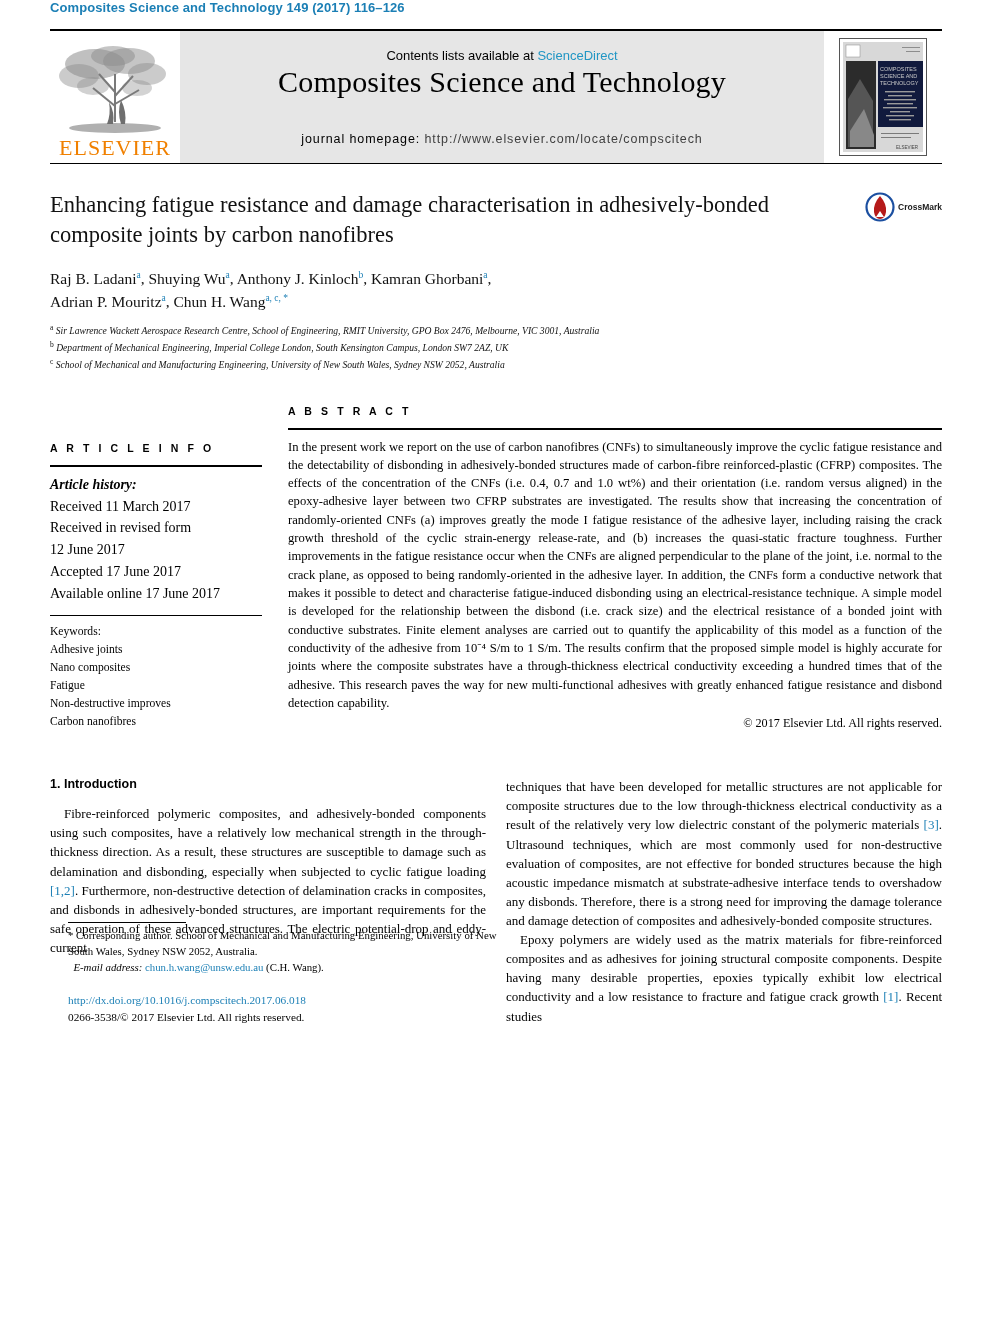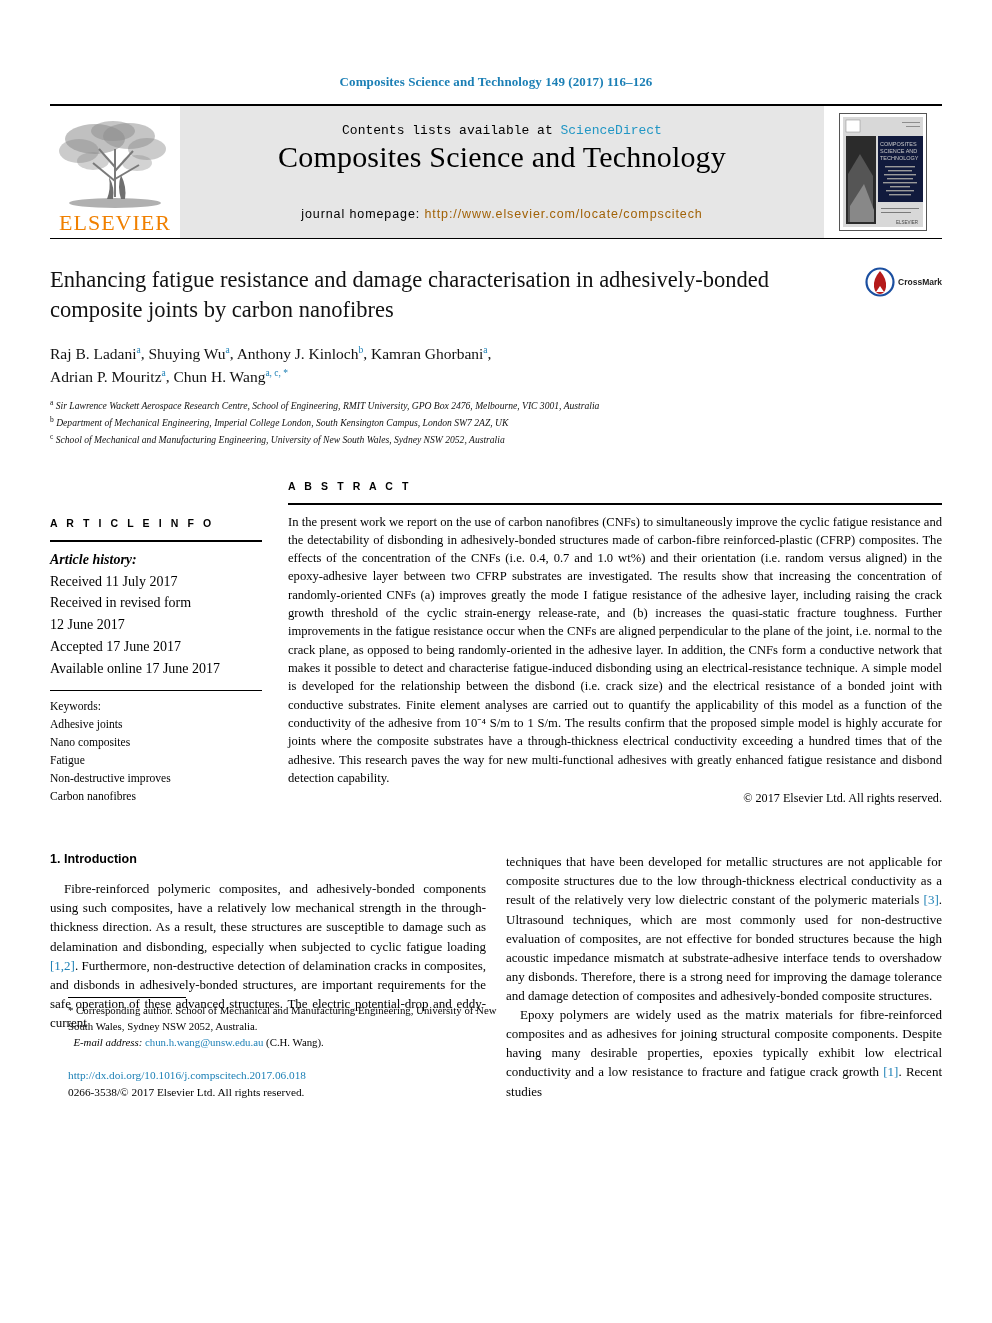--- a/index.html
+++ b/index.html
@@ -18,27 +18,25 @@
   .page {
     position: relative;
     width: 992px;
     height: 1323px;
     box-sizing: border-box;
     padding: 0 50px;
   }
 
   
   .running-head {
-    text-align: center;
     color: #1b7fb5;
-    font-family: Liberation Serif, serif;
+    font-family: Liberation Sans, sans-serif;
     font-weight: bold;
     font-size: 13px;
     letter-spacing: 0.1px;
-    padding-top: 74px;
   }
 
   
   .masthead {
     margin-top: 14px;
     border-top: 2px solid #000;
     border-bottom: 1px solid #000;
     display: flex;
     align-items: stretch;
     height: 132px;
@@ -68,41 +66,41 @@
     background: #e6e6e6;
     display: flex;
     flex-direction: column;
     justify-content: center;
     align-items: center;
     text-align: center;
     padding: 8px 6px;
     box-sizing: border-box;
   }
   .contents-line {
-    font-family: Liberation Mono, monospace;
+    font-family: Liberation Sans, sans-serif;
     font-size: 13px;
     color: #000;
     margin-bottom: 2px;
   }
   .sd-link { color: #2196c4; }
   .journal-title {
     font-family: "Liberation Serif", serif;
     font-size: 30px;
     letter-spacing: 0.2px;
     color: #000;
     margin-bottom: 33px;
     white-space: nowrap;
   }
   .homepage-line {
     font-family: "Liberation Sans", sans-serif;
     font-size: 12.5px;
     letter-spacing: 0.9px;
     color: #000;
   }
-  .homepage-url { color: #a16207; }
+  .homepage-url { color: #404040; }
   .cover-block {
     width: 118px;
     flex: 0 0 118px;
     display: flex;
     align-items: center;
     justify-content: center;
   }
   .cover-thumb {
     width: 86px;
     height: 116px;
@@ -382,21 +380,21 @@
     <div><span class="aff-mark">c</span> <span>School of Mechanical and Manufacturing Engineering, University of New South Wales, Sydney NSW 2052, Australia</span></div>
   </div>
 
   <div class="info-abstract">
 
     <div class="col-info">
       <div class="sect-head">A R T I C L E  I N F O</div>
       <div class="rule-thick"></div>
       <div class="info-block">
         <div class="ital">Article history:</div>
-        <div>Received 11 July 2017</div>
+        <div>Received 11 March 2017</div>
         <div>Received in revised form</div>
         <div>12 June 2017</div>
         <div>Accepted 17 June 2017</div>
         <div>Available online 17 June 2017</div>
       </div>
       <div class="rule-thin"></div>
       <div class="keywords-block">
         <div class="ital">Keywords:</div>
         <div>Adhesive joints</div>
         <div>Nano composites</div>

